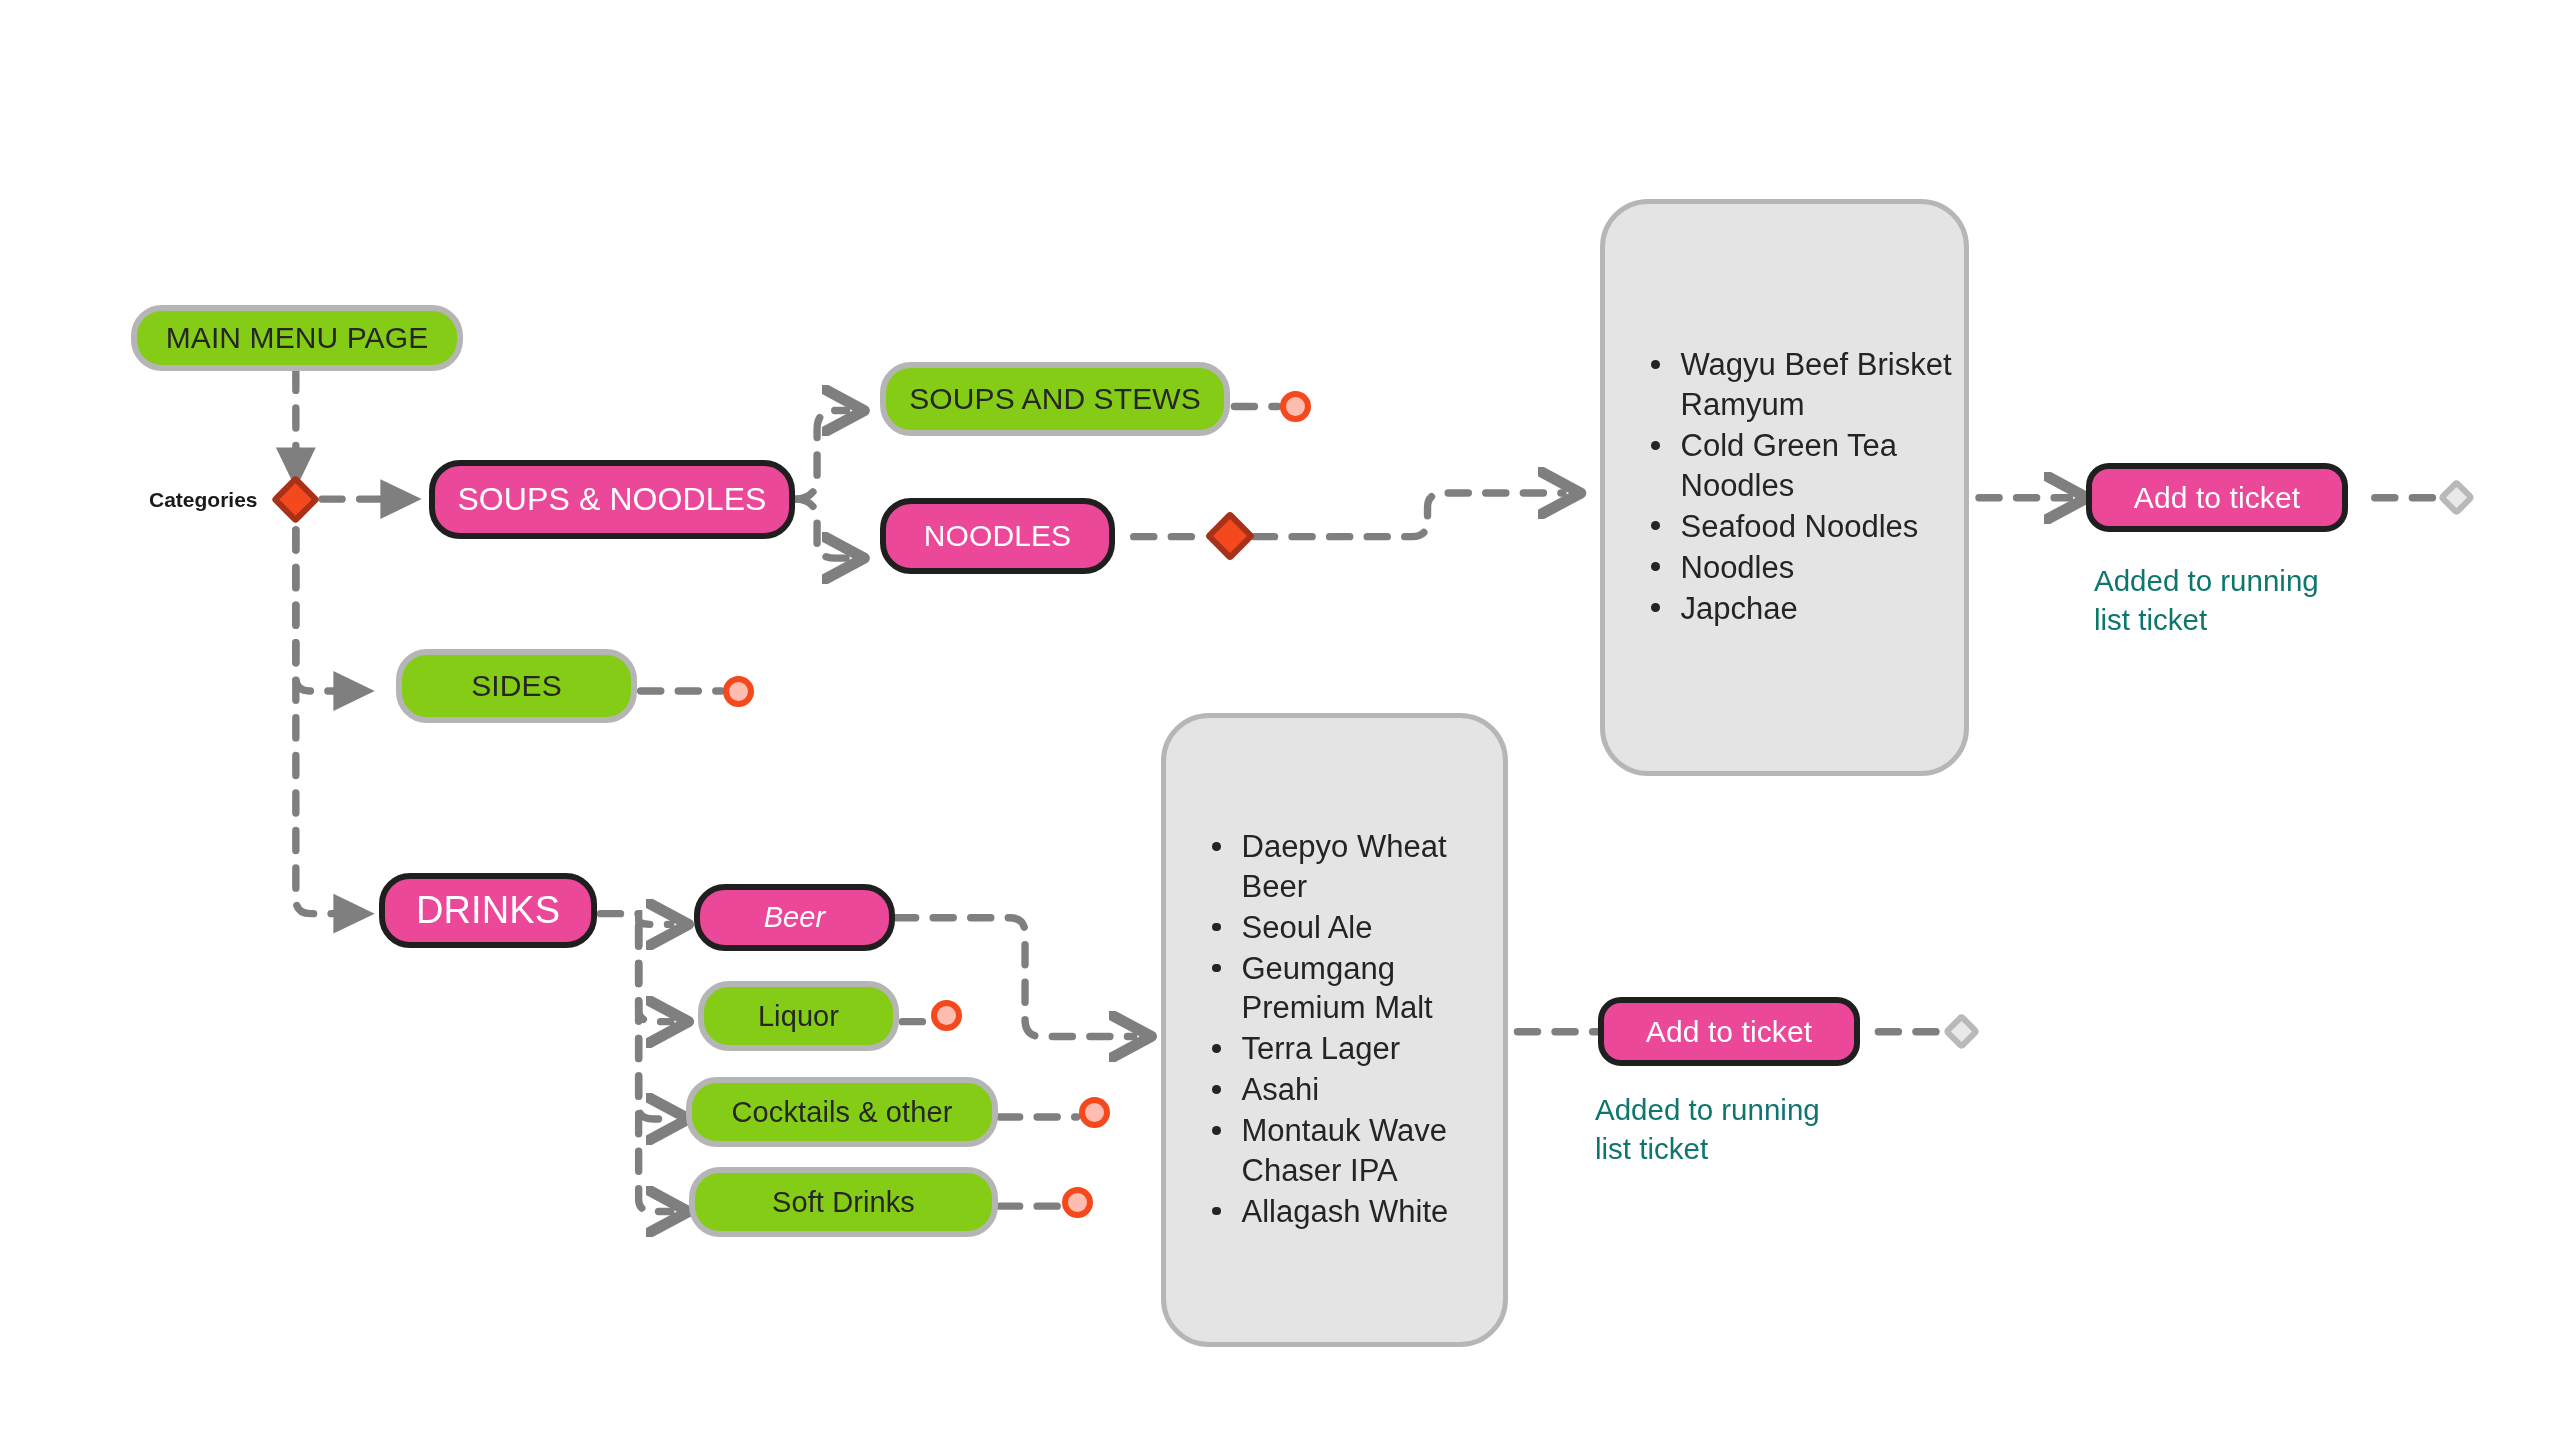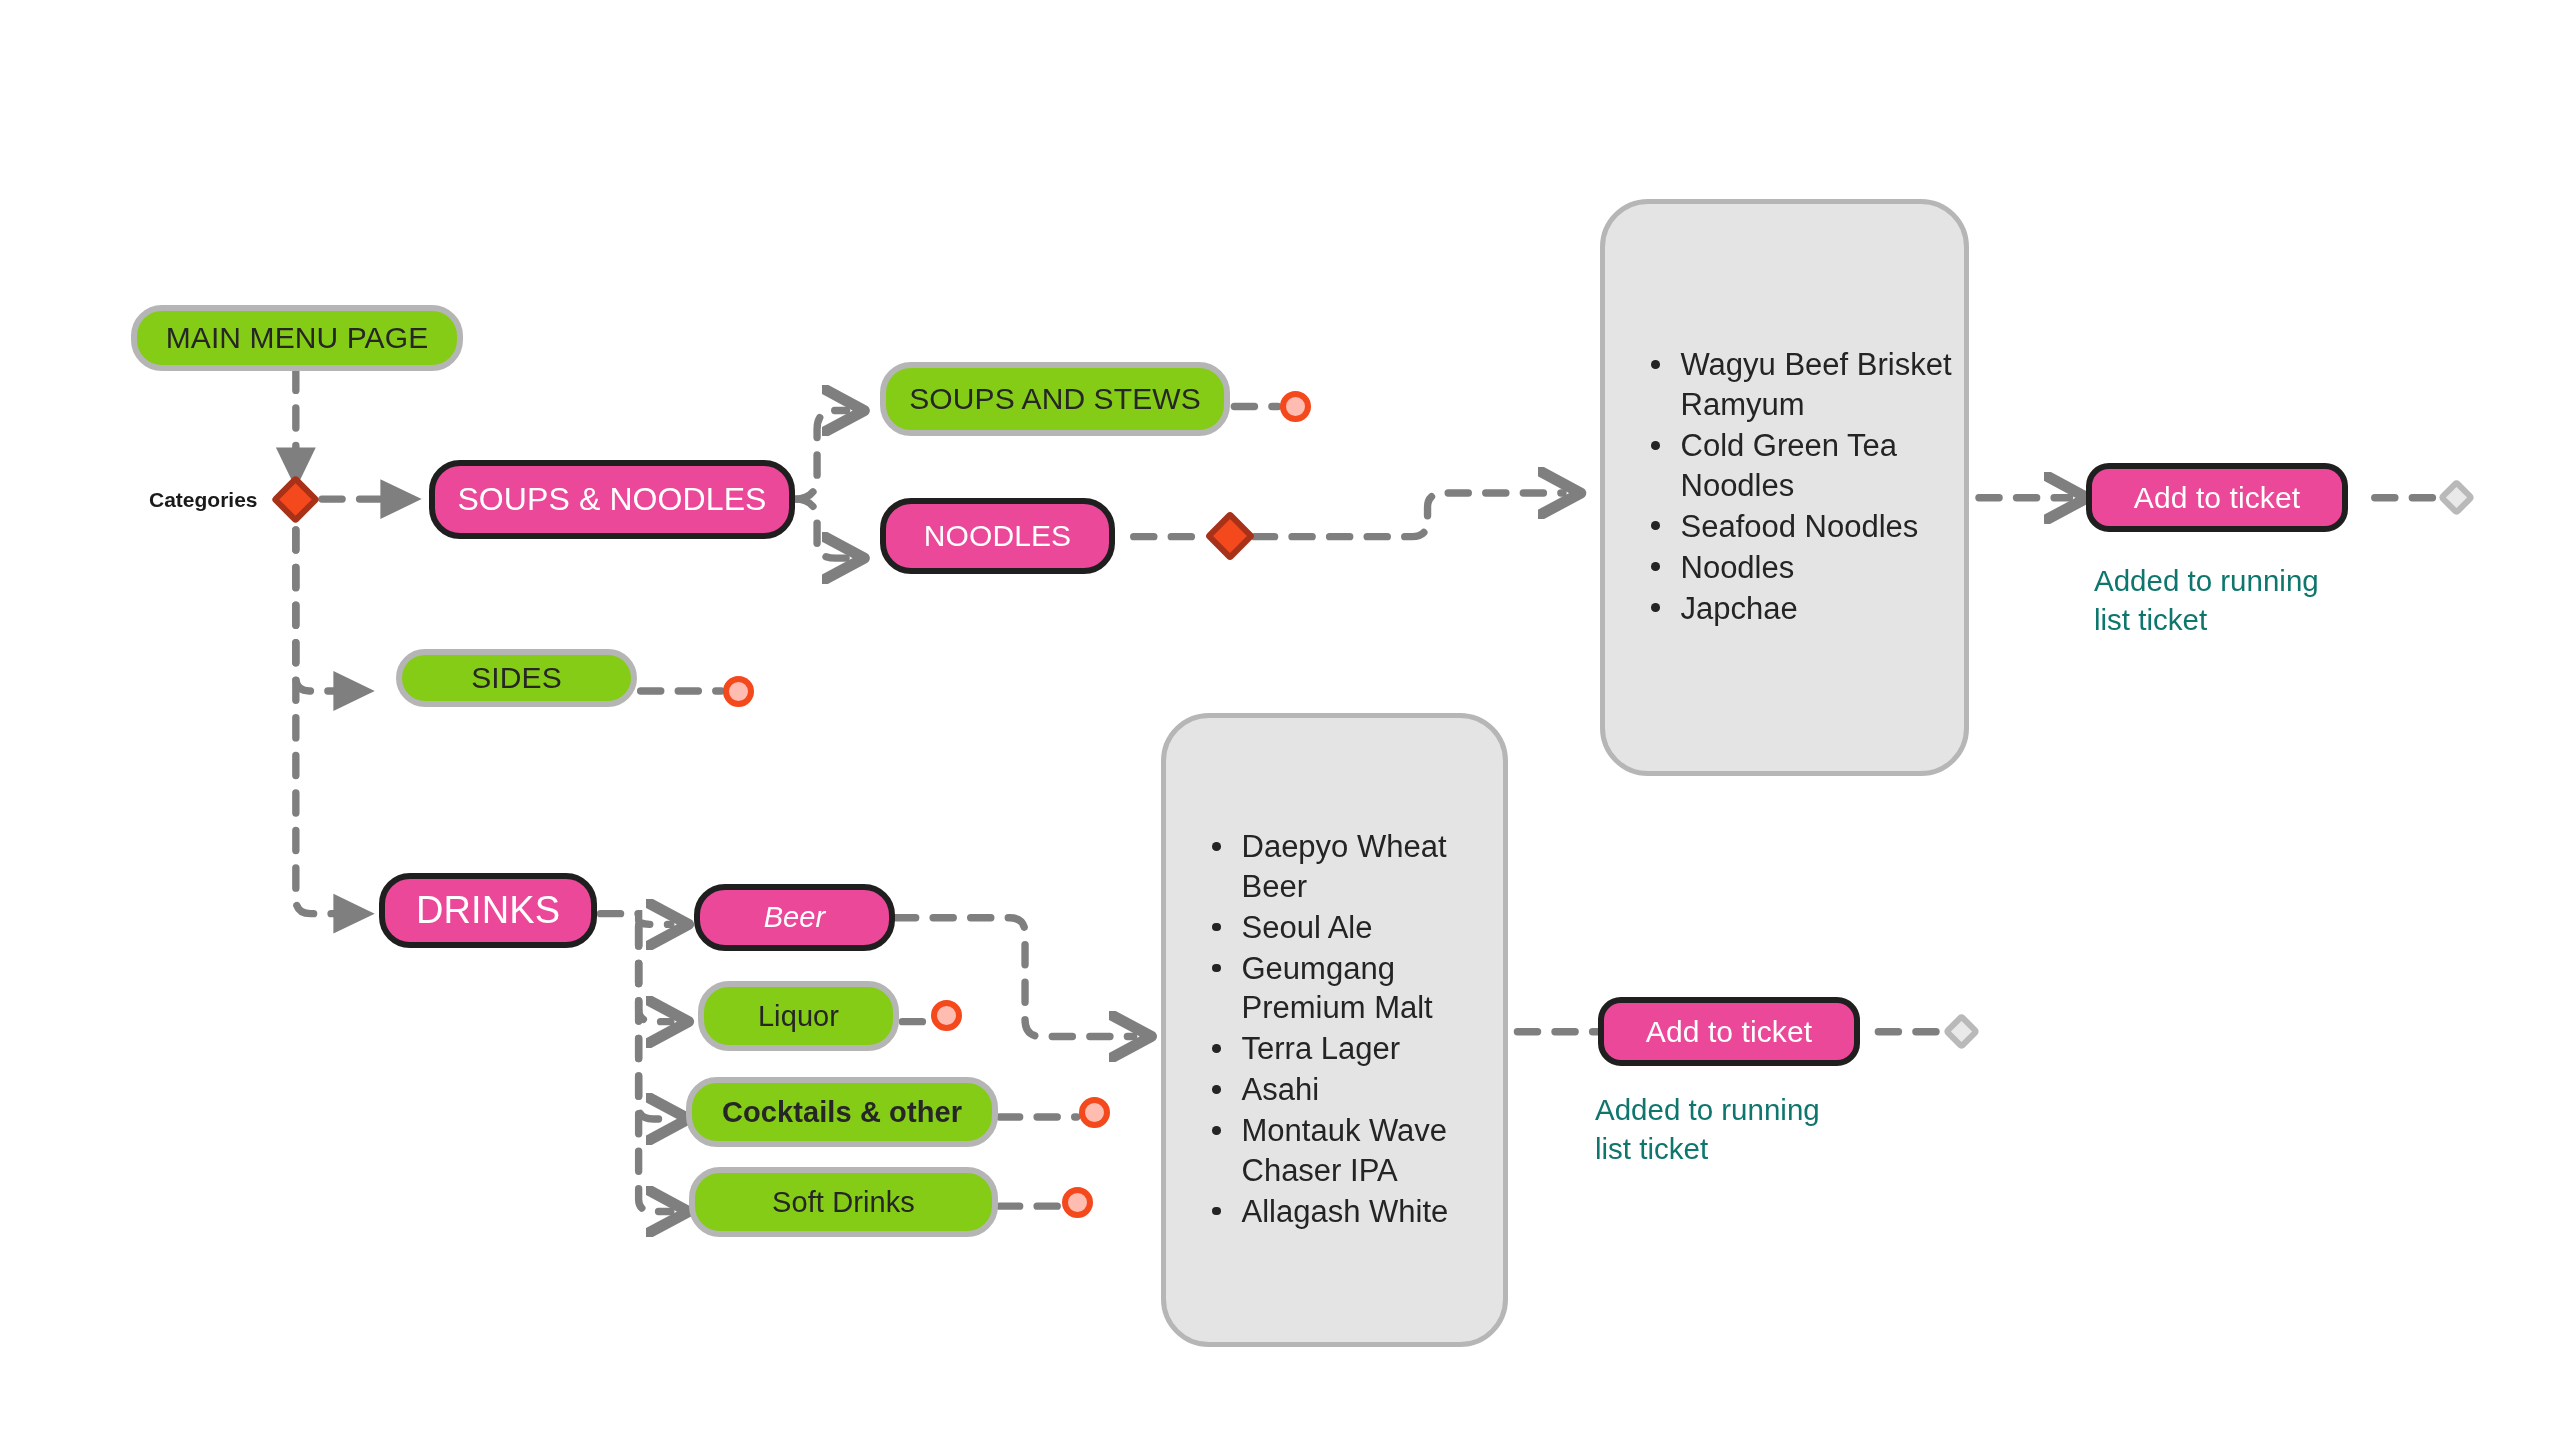--- a/index.html
+++ b/index.html
@@ -207,41 +207,41 @@
   </div>
 
   <div class="marker-circle" style="left:1280px; top:391px;"></div>
 
   <div class="node dark" style="left:880px; top:498px; width:235px; height:76px; font-size:30px;">
     <span>NOODLES</span>
   </div>
 
   <div class="marker-diamond-red" style="left:1212px; top:518px; width:36px; height:36px;"></div>
 
-  <div class="node light" style="left:396px; top:649px; width:241px; height:58px; font-size:30px;">
+  <div class="node light" style="left:396px; top:649px; width:241px; height:74px; font-size:30px;">
     <span>SIDES</span>
   </div>
 
   <div class="marker-circle" style="left:723px; top:676px;"></div>
 
   <div class="node dark" style="left:379px; top:873px; width:218px; height:75px; font-size:38px;">
     <span>DRINKS</span>
   </div>
 
   <div class="node dark" style="left:694px; top:884px; width:201px; height:67px; font-size:29px;font-style:italic;">
     <span>Beer</span>
   </div>
 
   <div class="node light" style="left:698px; top:981px; width:201px; height:70px; font-size:29px;">
     <span>Liquor</span>
   </div>
 
   <div class="marker-circle" style="left:931px; top:1000px;"></div>
 
-  <div class="node light" style="left:686px; top:1077px; width:312px; height:70px; font-size:29px;font-weight:bold;">
+  <div class="node light" style="left:686px; top:1077px; width:312px; height:70px; font-size:29px;">
     <span>Cocktails &amp; other</span>
   </div>
 
   <div class="marker-circle" style="left:1079px; top:1097px;"></div>
 
   <div class="node light" style="left:689px; top:1167px; width:309px; height:70px; font-size:29px;">
     <span>Soft Drinks</span>
   </div>
 
   <div class="marker-circle" style="left:1062px; top:1187px;"></div>

